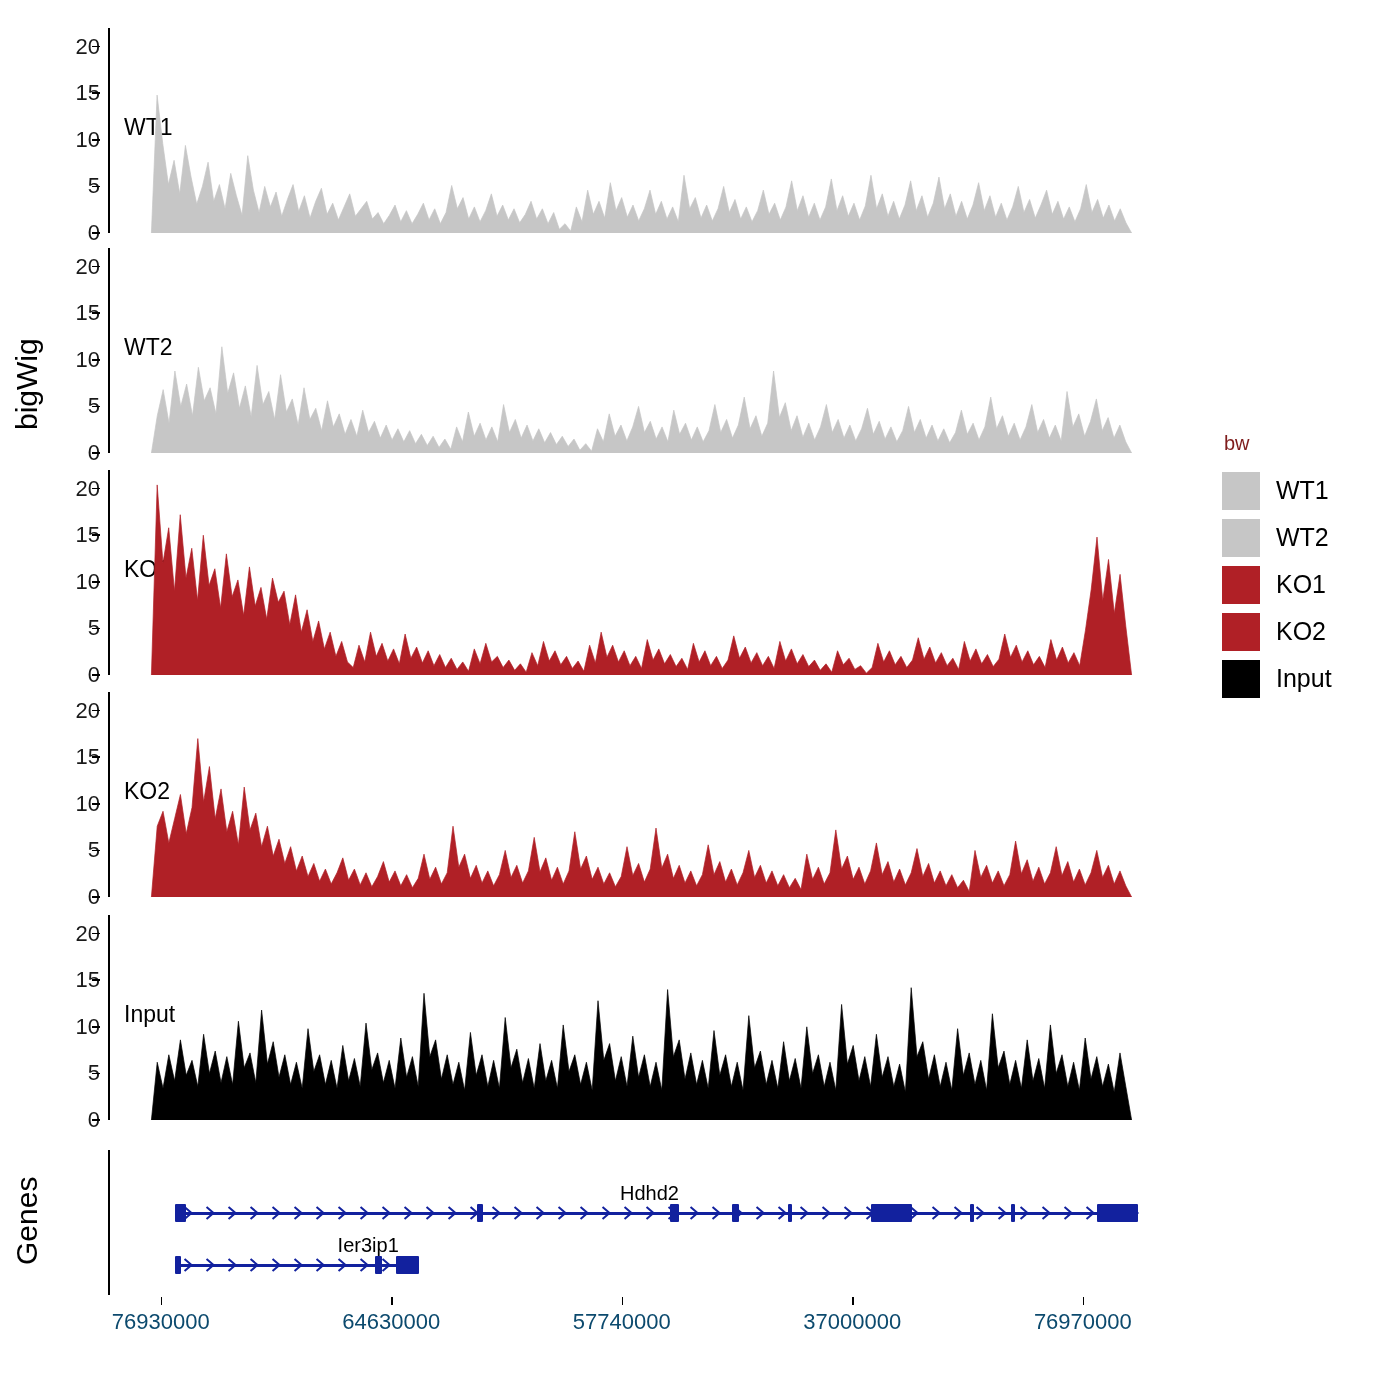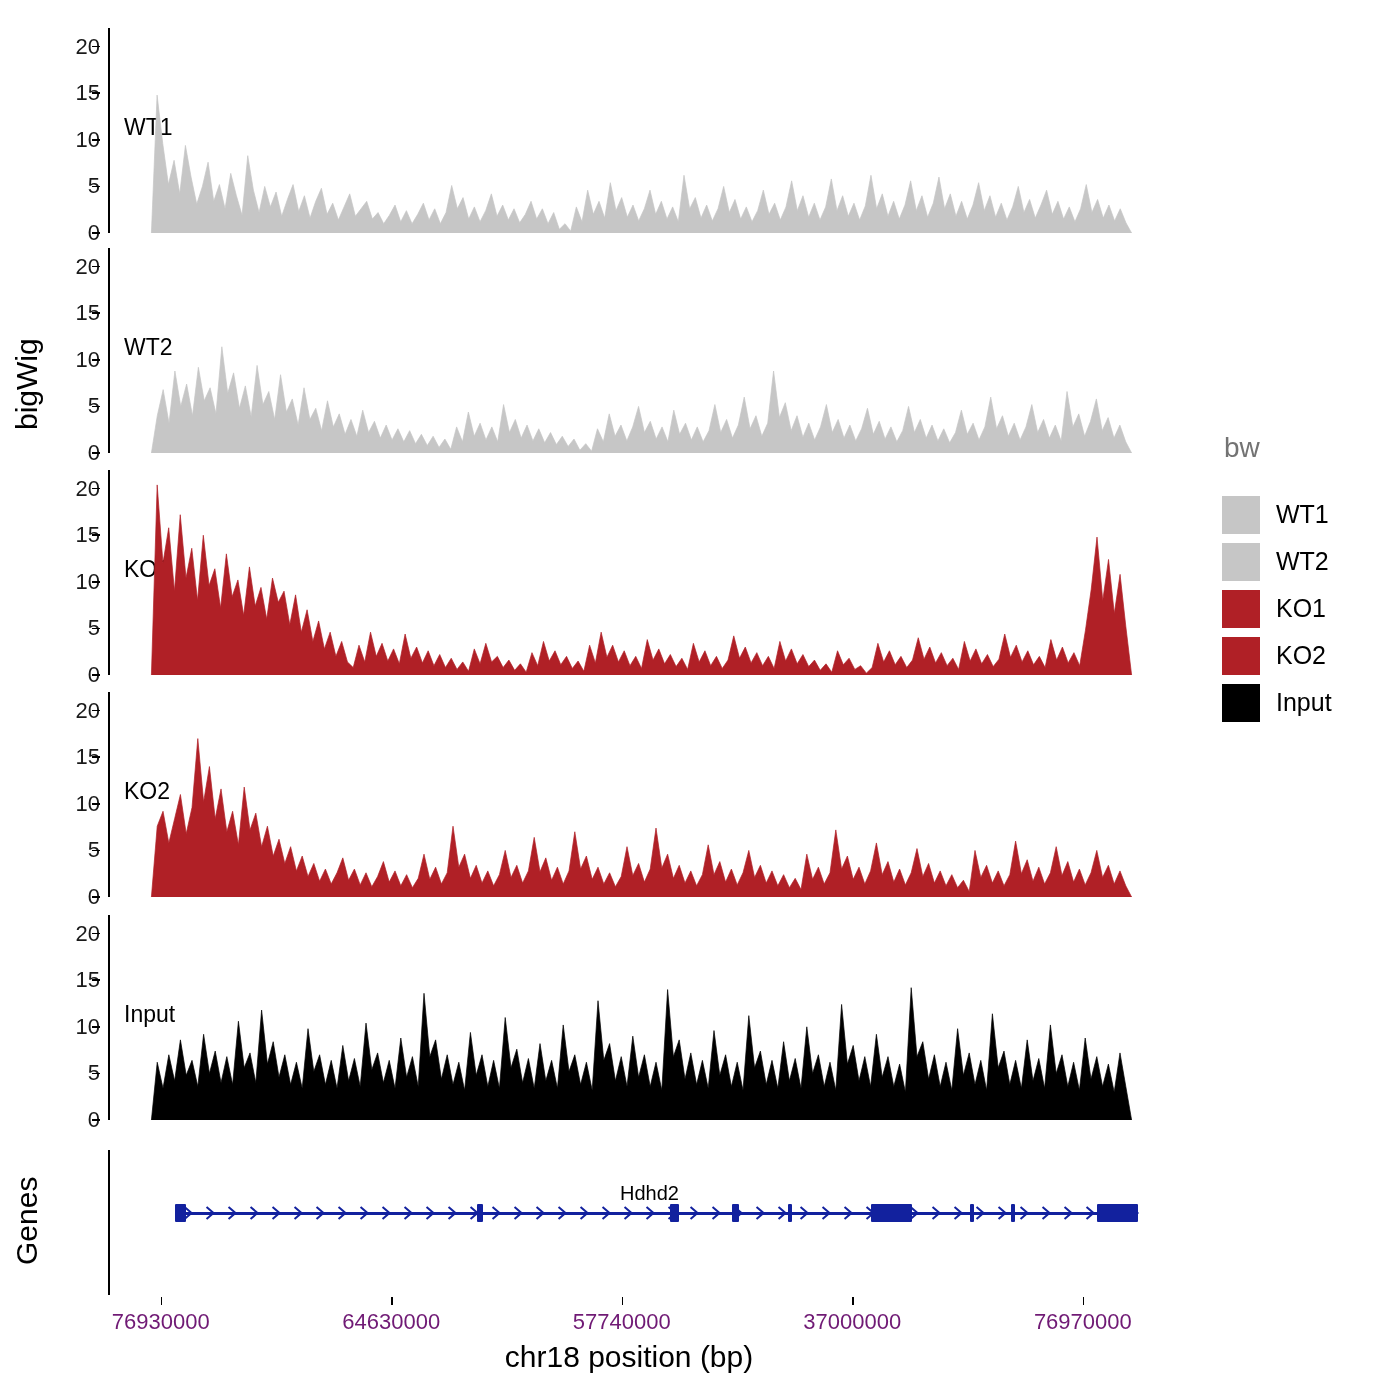--- a/index.html
+++ b/index.html
@@ -38,29 +38,29 @@
   .gene-row{position:absolute;height:30px;}
   .gene-line{position:absolute;top:14px;height:2.5px;background:#12219e;}
   .gene-exon{position:absolute;background:#12219e;border-radius:1px;}
   .gene-label{position:absolute;font-size:20px;color:#000;white-space:nowrap;transform:translateX(-50%);}
   .gene-arrows{position:absolute;top:0;height:30px;width:100%;overflow:hidden;}
   .gene-arrows svg{display:block;height:30px;}
 
   
   .xaxis{position:absolute;left:108px;width:1042px;top:1297px;height:1px;}
   .xtick{position:absolute;top:0;width:1.6px;height:8px;background:#000;}
-  .xticklabel{position:absolute;top:12px;font-size:22px;color:#701a75;transform:translateX(-50%);white-space:nowrap;}
+  .xticklabel{position:absolute;top:12px;font-size:22px;color:#0c4a6e;transform:translateX(-50%);white-space:nowrap;}
   .xtitle{
     position:absolute;left:108px;width:1042px;top:1340px;
     text-align:center;font-size:30px;color:#000;
   }
 
   
   .legend{position:absolute;left:1222px;top:432px;}
-  .legend-title{font-size:28px;color:#737373;margin:0 0 27px 2px;}
+  .legend-title{font-size:20px;color:#7f1d1d;margin:0 0 12px 2px;}
   .legend-item{display:flex;align-items:center;height:47px;}
   .legend-swatch{width:38px;height:38px;margin-right:16px;}
   .legend-label{font-size:25px;color:#000;}
 </style>
 </head>
 <body>
 
 <div id="root">
 
   <div class="ylabel-bigwig">bigWig</div>
@@ -230,35 +230,56 @@
         <div class="gene-exon" style="left: 366.544px; width: 6.91593px; top: 6px; height: 18px;"></div>
         <div class="gene-exon" style="left: 560.19px; width: 9.22124px; top: 6px; height: 18px;"></div>
         <div class="gene-exon" style="left: 622.434px; width: 6.91593px; top: 6px; height: 18px;"></div>
         <div class="gene-exon" style="left: 677.761px; width: 4.61062px; top: 6px; height: 18px;"></div>
         <div class="gene-exon" style="left: 760.752px; width: 41.4956px; top: 6px; height: 18px;"></div>
         <div class="gene-exon" style="left: 859.881px; width: 4.61062px; top: 6px; height: 18px;"></div>
         <div class="gene-exon" style="left: 901.376px; width: 4px; top: 6px; height: 18px;"></div>
         <div class="gene-exon" style="left: 986.673px; width: 41.4956px; top: 6px; height: 18px;"></div>
         <div class="gene-label" style="left: 539.442px; top: -16px;">Hdhd2</div>
       </div>
+      <div class="gene-row" style="top: 100px; left: 2px; width: 1042px;">
+        <div class="gene-line" style="left: 64.5487px; width: 244.363px;"></div>
+        <div class="gene-arrows">
+          <svg width="1042" height="30">
+            <path d="M 74.54867256637168 9 L 81.54867256637168 15 L 74.54867256637168 21" fill="none" stroke="#12219e" stroke-width="2"></path>
+            <path d="M 96.54867256637168 9 L 103.54867256637168 15 L 96.54867256637168 21" fill="none" stroke="#12219e" stroke-width="2"></path>
+            <path d="M 118.54867256637168 9 L 125.54867256637168 15 L 118.54867256637168 21" fill="none" stroke="#12219e" stroke-width="2"></path>
+            <path d="M 140.5486725663717 9 L 147.5486725663717 15 L 140.5486725663717 21" fill="none" stroke="#12219e" stroke-width="2"></path>
+            <path d="M 162.5486725663717 9 L 169.5486725663717 15 L 162.5486725663717 21" fill="none" stroke="#12219e" stroke-width="2"></path>
+            <path d="M 184.5486725663717 9 L 191.5486725663717 15 L 184.5486725663717 21" fill="none" stroke="#12219e" stroke-width="2"></path>
+            <path d="M 206.5486725663717 9 L 213.5486725663717 15 L 206.5486725663717 21" fill="none" stroke="#12219e" stroke-width="2"></path>
+            <path d="M 228.5486725663717 9 L 235.5486725663717 15 L 228.5486725663717 21" fill="none" stroke="#12219e" stroke-width="2"></path>
+            <path d="M 250.5486725663717 9 L 257.5486725663717 15 L 250.5486725663717 21" fill="none" stroke="#12219e" stroke-width="2"></path>
+            <path d="M 272.5486725663717 9 L 279.5486725663717 15 L 272.5486725663717 21" fill="none" stroke="#12219e" stroke-width="2"></path>
+            <path d="M 294.5486725663717 9 L 301.5486725663717 15 L 294.5486725663717 21" fill="none" stroke="#12219e" stroke-width="2"></path>
+          </svg>
+        </div>
+        <div class="gene-exon" style="left: 64.5487px; width: 6.91593px; top: 6px; height: 18px;"></div>
+        <div class="gene-exon" style="left: 265.111px; width: 6.91593px; top: 6px; height: 18px;"></div>
+        <div class="gene-exon" style="left: 285.858px; width: 23.0531px; top: 6px; height: 18px;"></div>
+        <div class="gene-label" style="left: 258.195px; top: -16px;">Ier3ip1</div>
+      </div>
     </div>
 
   <div class="xaxis" id="xaxis">
       <div class="xtick" style="left: 52.7168px;"></div>
       <div class="xticklabel" style="left: 52.7168px;">76930000</div>
       <div class="xtick" style="left: 283.248px;"></div>
       <div class="xticklabel" style="left: 283.248px;">64630000</div>
       <div class="xtick" style="left: 513.779px;"></div>
       <div class="xticklabel" style="left: 513.779px;">57740000</div>
       <div class="xtick" style="left: 744.31px;"></div>
       <div class="xticklabel" style="left: 744.31px;">37000000</div>
       <div class="xtick" style="left: 974.841px;"></div>
       <div class="xticklabel" style="left: 974.841px;">76970000</div>
     </div>
-  <div class="xtitle">chr18 position (bp)</div>
 
   <div class="legend">
     <div class="legend-title">bw</div>
     <div id="legend-items">
         <div class="legend-item">
           <div class="legend-swatch" style="background: rgb(198, 198, 198);"></div>
           <div class="legend-label">WT1</div>
         </div>
         <div class="legend-item">
           <div class="legend-swatch" style="background: rgb(198, 198, 198);"></div>

